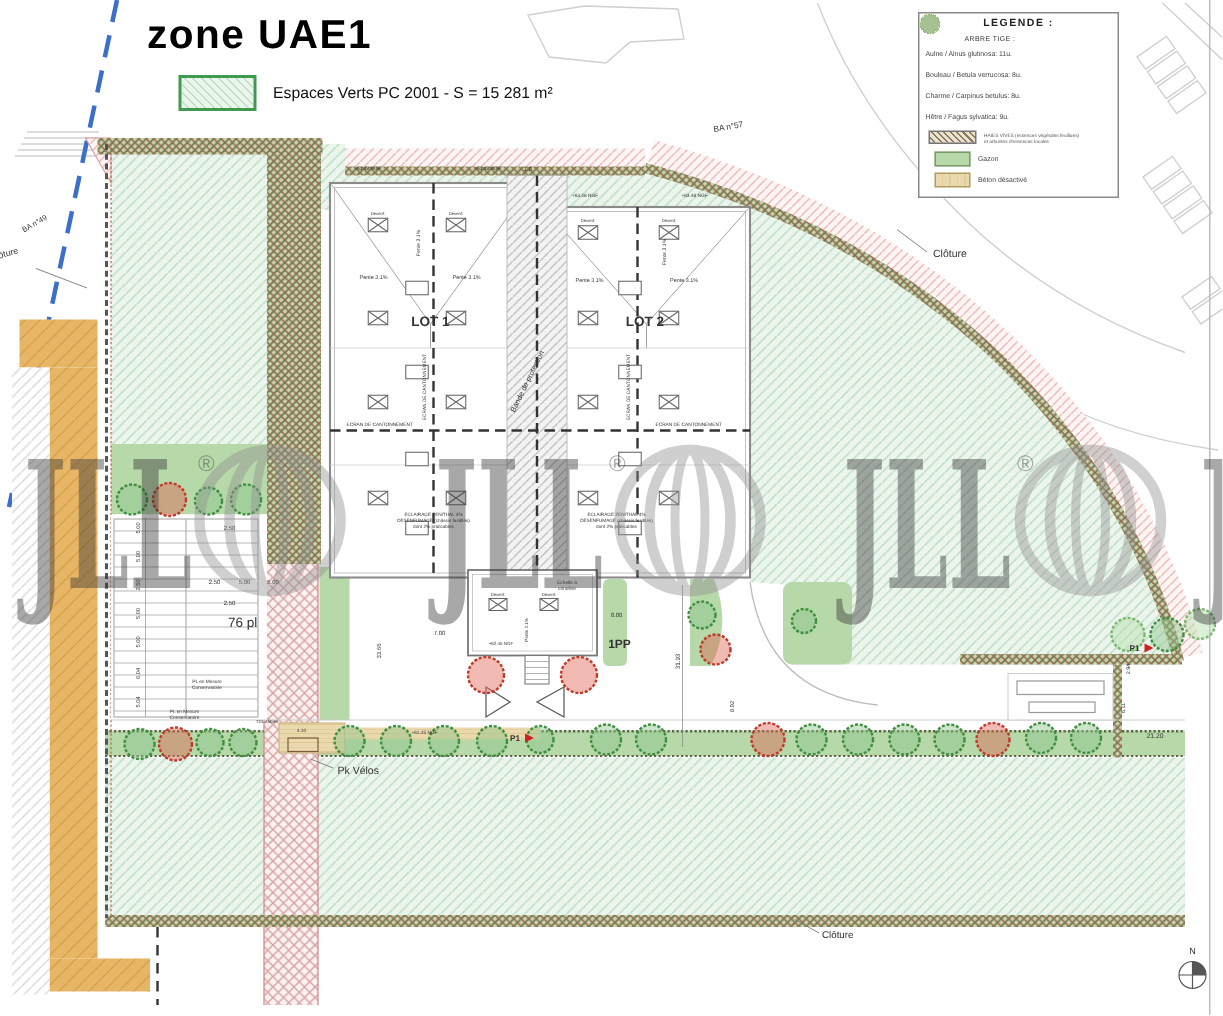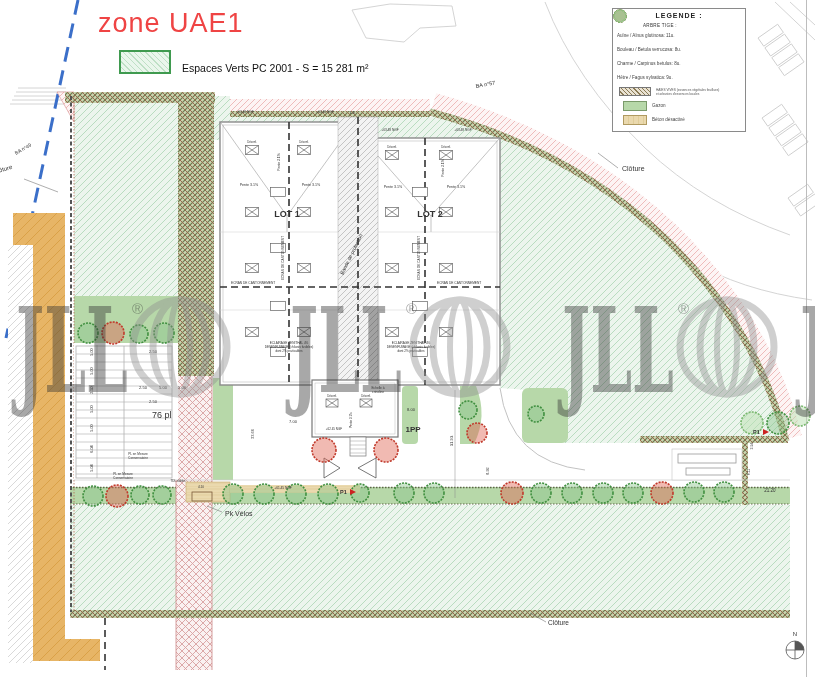--- a/index.html
+++ b/index.html
@@ -3,23 +3,23 @@
 <meta charset="utf-8">
 <style>
   html,body{margin:0;padding:0;background:#ffffff;}
   #canvas{position:relative;width:815px;height:677px;overflow:hidden;background:#fff;
           font-family:"Liberation Sans",sans-serif;}
   svg{position:absolute;left:0;top:0;}
   svg text{font-family:"Liberation Sans",sans-serif;fill:#333;}
   .wm-text{font-family:"DejaVu Serif",serif;font-weight:bold;}
 
   
-  .title{position:absolute;left:98px;top:8px;font-size:27px;font-weight:normal;
-         letter-spacing:1px;color:#ef4444;}
-  .ev-row{position:absolute;left:103px;top:50px;display:flex;align-items:flex-end;gap:11px;padding-left:16px;}
+  .title{position:absolute;left:98px;top:8px;font-size:27px;font-weight:bold;
+         letter-spacing:1px;color:#000000;}
+  .ev-row{position:absolute;left:103px;top:50px;display:flex;align-items:center;gap:11px;padding-left:16px;}
   .ev-swatch{width:48px;height:20px;border:2px solid #3f9a4f;
      background:repeating-linear-gradient(45deg,#eaf6ec 0 3px,#bfe0c6 3px 4px);}
   .ev-label{font-size:10.5px;color:#111;}
 
   
   .legend{position:absolute;left:612px;top:8px;width:134px;border:1px solid #8a8a8a;
           background:#fff;padding:3px 4px 4px 4px;box-sizing:border-box;}
   .legend-title{text-align:center;font-size:7px;font-weight:bold;letter-spacing:1px;
                 color:#222;padding-bottom:2px;margin-bottom:2px;}
   .legend-section{font-size:4.6px;color:#333;margin:1px 0 1px 26px;letter-spacing:.3px;}

